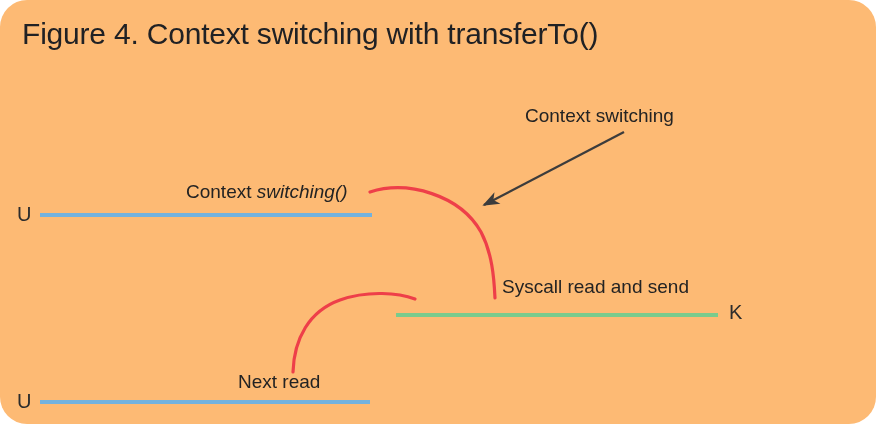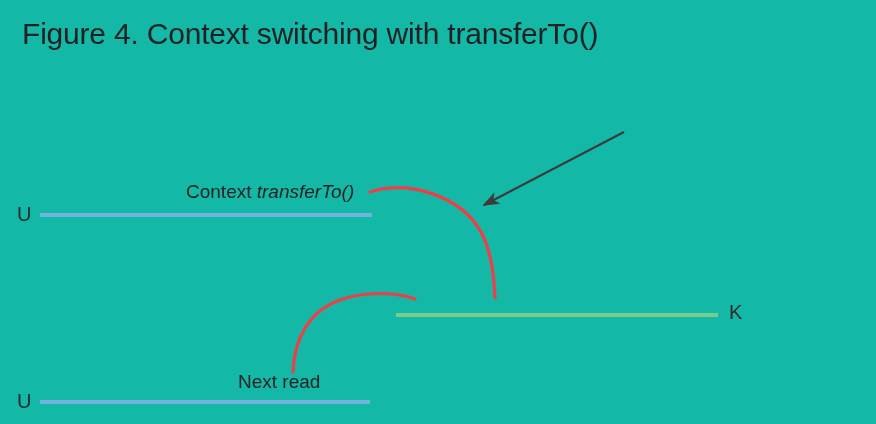--- a/index.html
+++ b/index.html
@@ -11,21 +11,22 @@
     height: 424px;
     background: #ffffff;
     font-family: "Liberation Sans", sans-serif;
     overflow: hidden;
     position: relative;
   }
   #figure-root {
     position: relative;
     width: 876px;
     height: 424px;
-    background: #14b8a6;
+    background: #fdba74;
+    border-radius: 27px;
   }
   #figure-title {
     position: absolute;
     left: 22px;
     top: 16px;
     font-size: 30px;
     line-height: 36px;
     color: #202124;
     font-family: "Liberation Sans", sans-serif;
     font-weight: 400;
@@ -114,19 +115,21 @@
 
     <line x1="624" y1="132" x2="484" y2="205" stroke="#3c3c3c" stroke-width="2.3" marker-end="url(#arrowhead-annotation)"></line>
   </svg>
 
   <div class="axis-letter" id="letter-u-top">U</div>
 
   <div class="axis-letter" id="letter-u-bottom">U</div>
 
   <div class="axis-letter" id="letter-k">K</div>
 
-  <div class="diag-label" id="label-before-transfer"><span class="regular-part">Context </span><span class="italic-part">transferTo()</span></div>
+  <div class="diag-label" id="label-before-transfer"><span class="regular-part">Context </span><span class="italic-part">switching()</span></div>
 
+  <div class="diag-label" id="label-context-switching">Context switching</div>
 
+  <div class="diag-label" id="label-syscall">Syscall read and send</div>
 
   <div class="diag-label" id="label-next-cycle">Next read</div>
 
 </div>
 
 </body></html>

